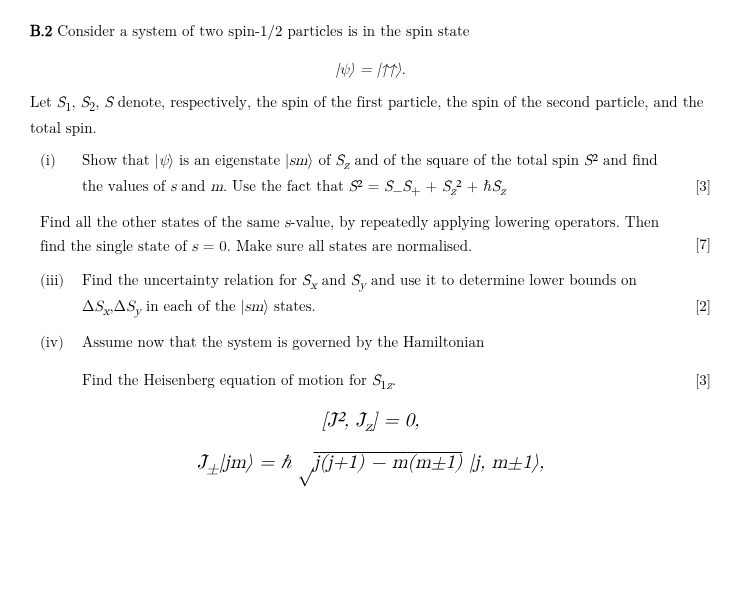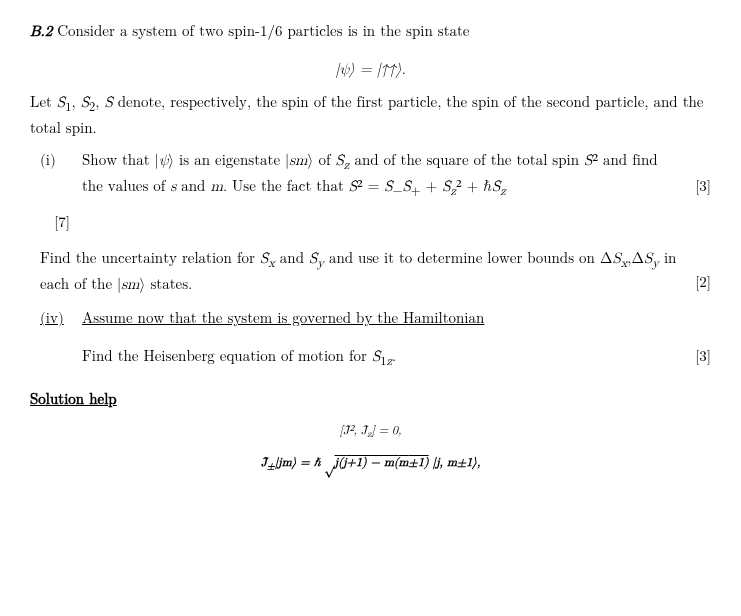--- a/index.html
+++ b/index.html
@@ -18,21 +18,20 @@
       max-width: 741px;
     }
 
     .content-area {
       width: 100%;
     }
 
     .question-label {
       font-weight: bold;
       display: inline;
-      font-style: italic;
     }
 
     .problem-intro {
       margin-bottom: 14px;
       line-height: 1.6;
     }
 
     .let-statement {
       margin-bottom: 8px;
       line-height: 1.6;
@@ -78,55 +77,54 @@
       font-style: normal;
     }
 
     .solution-help-text {
       margin-bottom: 10px;
       line-height: 1.6;
     }
 
     .sub-question-iv {
       margin-top: 4px;
-      text-decoration: underline;
     }
 
     .find-heisenberg-row {
       display: flex;
     }
 
     .find-heisenberg-text {
       flex: 1;
     }
 
     .find-heisenberg-marks {
       min-width: 30px;
       text-align: right;
     }
 
     .relations-eq {
       text-align: center;
       margin: 10px 0 6px 0;
       font-style: italic;
-      font-size: 12px;
+      font-size: 19px;
     }
 
     .where-text {
       line-height: 1.6;
     }
   </style>
 </head>
 <body>
 
 <div class="content-area">
 
   <div class="problem-intro">
     <span class="question-label">B.2</span>
-    <span> Consider a system of two spin-1/6 particles is in the spin state</span>
+    <span> Consider a system of two spin-1/2 particles is in the spin state</span>
   </div>
 
   <div class="equation-block">
     <span>|<span style="font-style:italic;">ψ</span>⟩ = |↑↑⟩.</span>
   </div>
 
   <div class="let-statement">
     Let <span style="font-style:italic;">Ŝ</span><sub>1</sub>, <span style="font-style:italic;">Ŝ</span><sub>2</sub>, <span style="font-style:italic;">Ŝ</span> denote, respectively, the spin of the first particle, the spin of the second particle, and the total spin.
   </div>
 
@@ -135,24 +133,28 @@
     <div class="sub-question">
       <div class="sub-question-label">(i)</div>
       <div class="sub-question-content">
         Show that |<span style="font-style:italic;">ψ</span>⟩ is an eigenstate |<span style="font-style:italic;">sm</span>⟩ of <span style="font-style:italic;">Ŝ</span><sub><span style="font-style:italic;">z</span></sub> and of the square of the total spin
         <span style="font-style:italic;">Ŝ</span>² and find the values of <span style="font-style:italic;">s</span> and <span style="font-style:italic;">m</span>. Use the fact that <span style="font-style:italic;">Ŝ</span>² = <span style="font-style:italic;">Ŝ</span><sub>−</sub><span style="font-style:italic;">Ŝ</span><sub>+</sub> + <span style="font-style:italic;">Ŝ</span><sub><span style="font-style:italic;">z</span></sub>² + ℏ<span style="font-style:italic;">Ŝ</span><sub><span style="font-style:italic;">z</span></sub>
       </div>
       <div class="marks">[3]</div>
     </div>
 
     <div class="sub-question">
+      <div class="sub-question-content">
+        Find all the other states of the same <span style="font-style:italic;">s</span>-value, by repeatedly applying lowering operators. Then find the single state of <span style="font-style:italic;">s</span> = 0. Make sure all states are normalised.
+      </div>
       <div class="marks">[7]</div>
     </div>
 
     <div class="sub-question">
+      <div class="sub-question-label">(iii)</div>
       <div class="sub-question-content">
         Find the uncertainty relation for <span style="font-style:italic;">Ŝ</span><sub><span style="font-style:italic;">x</span></sub> and <span style="font-style:italic;">Ŝ</span><sub><span style="font-style:italic;">y</span></sub> and use it to determine lower bounds on Δ<span style="font-style:italic;">S</span><sub><span style="font-style:italic;">x</span></sub>,Δ<span style="font-style:italic;">S</span><sub><span style="font-style:italic;">y</span></sub> in each of the |<span style="font-style:italic;">sm</span>⟩ states.
       </div>
       <div class="marks">[2]</div>
     </div>
 
     <div class="sub-question sub-question-iv">
       <div class="sub-question-label">(iv)</div>
       <div class="sub-question-content">
         Assume now that the system is governed by the Hamiltonian
@@ -163,25 +165,24 @@
   </div>
 
 
   <div class="find-heisenberg-row" style="margin-left: 52px; margin-bottom: 8px; margin-top: 6px;">
     <div class="find-heisenberg-text">
       Find the Heisenberg equation of motion for <span style="font-style:italic;">Ŝ</span><sub>1<span style="font-style:italic;">z</span></sub>.
     </div>
     <div class="find-heisenberg-marks">[3]</div>
   </div>
 
-  <div class="solution-help-title">Solution help</div>
 
 
   <div class="relations-eq">
     [<span style="font-style:italic;">Ĵ</span>², <span style="font-style:italic;">Ĵ</span><sub><span style="font-style:italic;">z</span></sub>] = 0,
   </div>
 
-  <div class="relations-eq" style="margin-bottom: 24px; font-weight: bold;">
+  <div class="relations-eq" style="margin-bottom: 24px;">
     <span style="font-style:italic;">Ĵ</span><sub>±</sub>|<span style="font-style:italic;">jm</span>⟩ = ℏ <span style="font-style:normal;">√</span><span style="text-decoration: overline; font-style:italic; display:inline-block;"><span style="font-style:italic;">j</span>(<span style="font-style:italic;">j</span>+1) − <span style="font-style:italic;">m</span>(<span style="font-style:italic;">m</span>±1)</span> |<span style="font-style:italic;">j</span>, <span style="font-style:italic;">m</span>±1⟩,
   </div>
 
 
 </div>
 
 </body></html>

